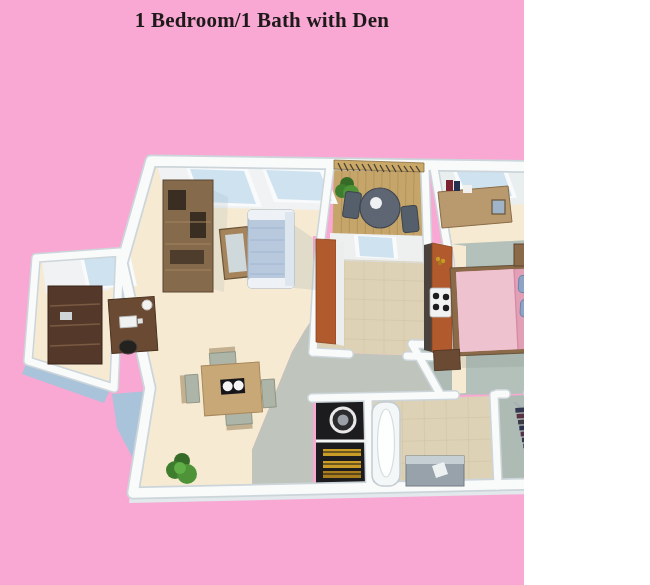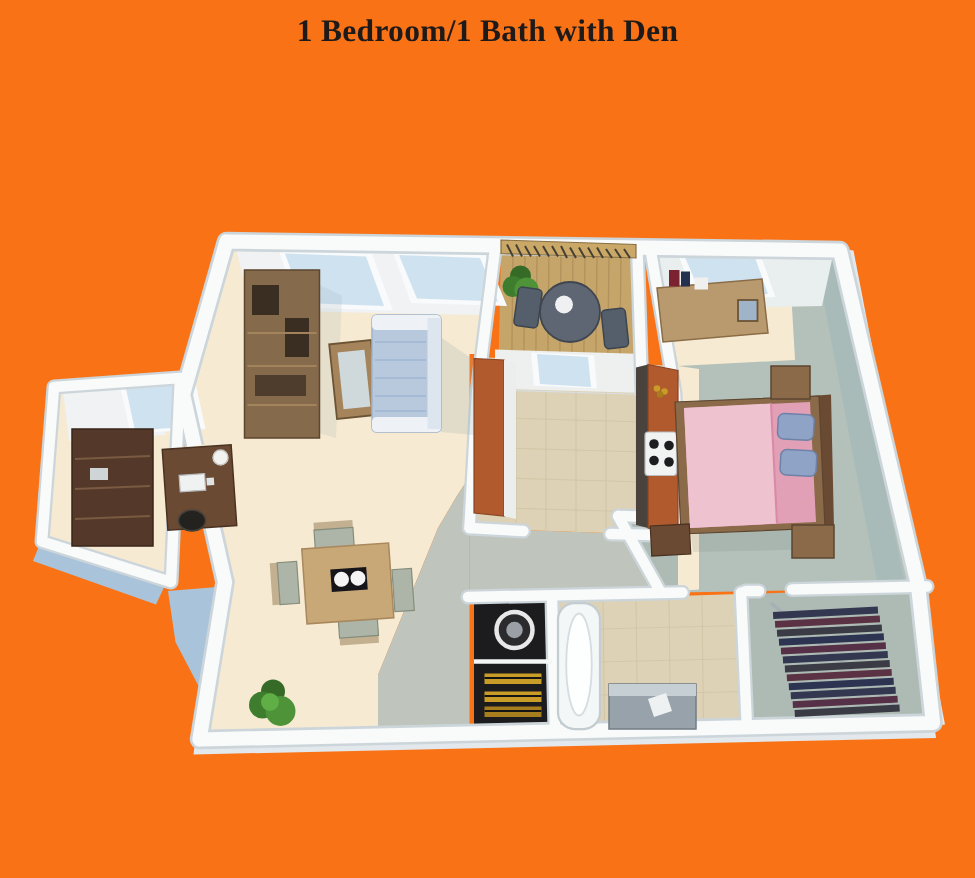--- a/index.html
+++ b/index.html
@@ -1,16 +1,16 @@
 <!DOCTYPE html>
 <html><head>
 <meta charset="utf-8">
 <style>
   html,body{margin:0;padding:0;background:#ffffff;}
-  .stage{position:relative;width:650px;height:585px;background:#f97316;overflow:hidden;
+  .stage{position:relative;width:524px;height:585px;background:#f9a8d4;overflow:hidden;
          font-family:"Liberation Serif", serif;}
   .plan-title{position:absolute;top:8px;left:0;width:100%;text-align:center;
               font-size:21px;font-weight:bold;letter-spacing:0.2px;color:#1f1a1a;margin:0;}
   svg{position:absolute;top:0;left:0;}
   .wall-edge{fill:none;stroke:#ccd5da;stroke-width:10;stroke-linejoin:round;stroke-linecap:round;}
   .wall{fill:none;stroke:#f9fafa;stroke-width:7;stroke-linejoin:round;stroke-linecap:round;}
   .wall-edge.outer{stroke-width:13;}
   .wall.outer{stroke-width:9.5;}
   .thinline{stroke:#d8dee2;stroke-width:0.8;fill:none;}
   .tile{stroke:#cfc2a2;stroke-width:0.8;opacity:0.65;}

